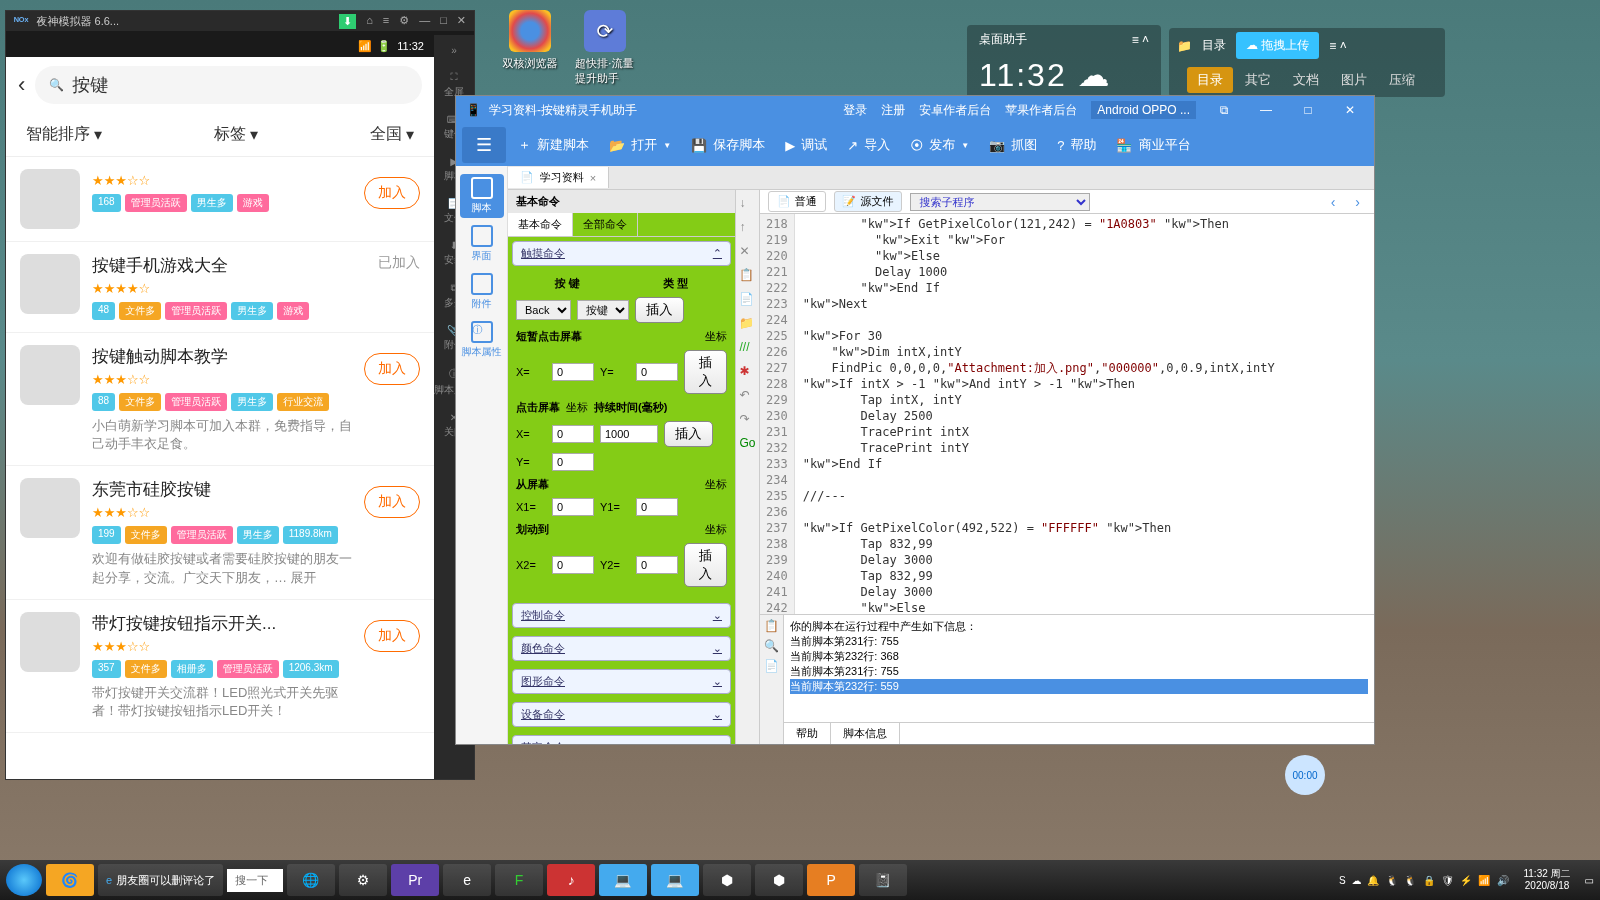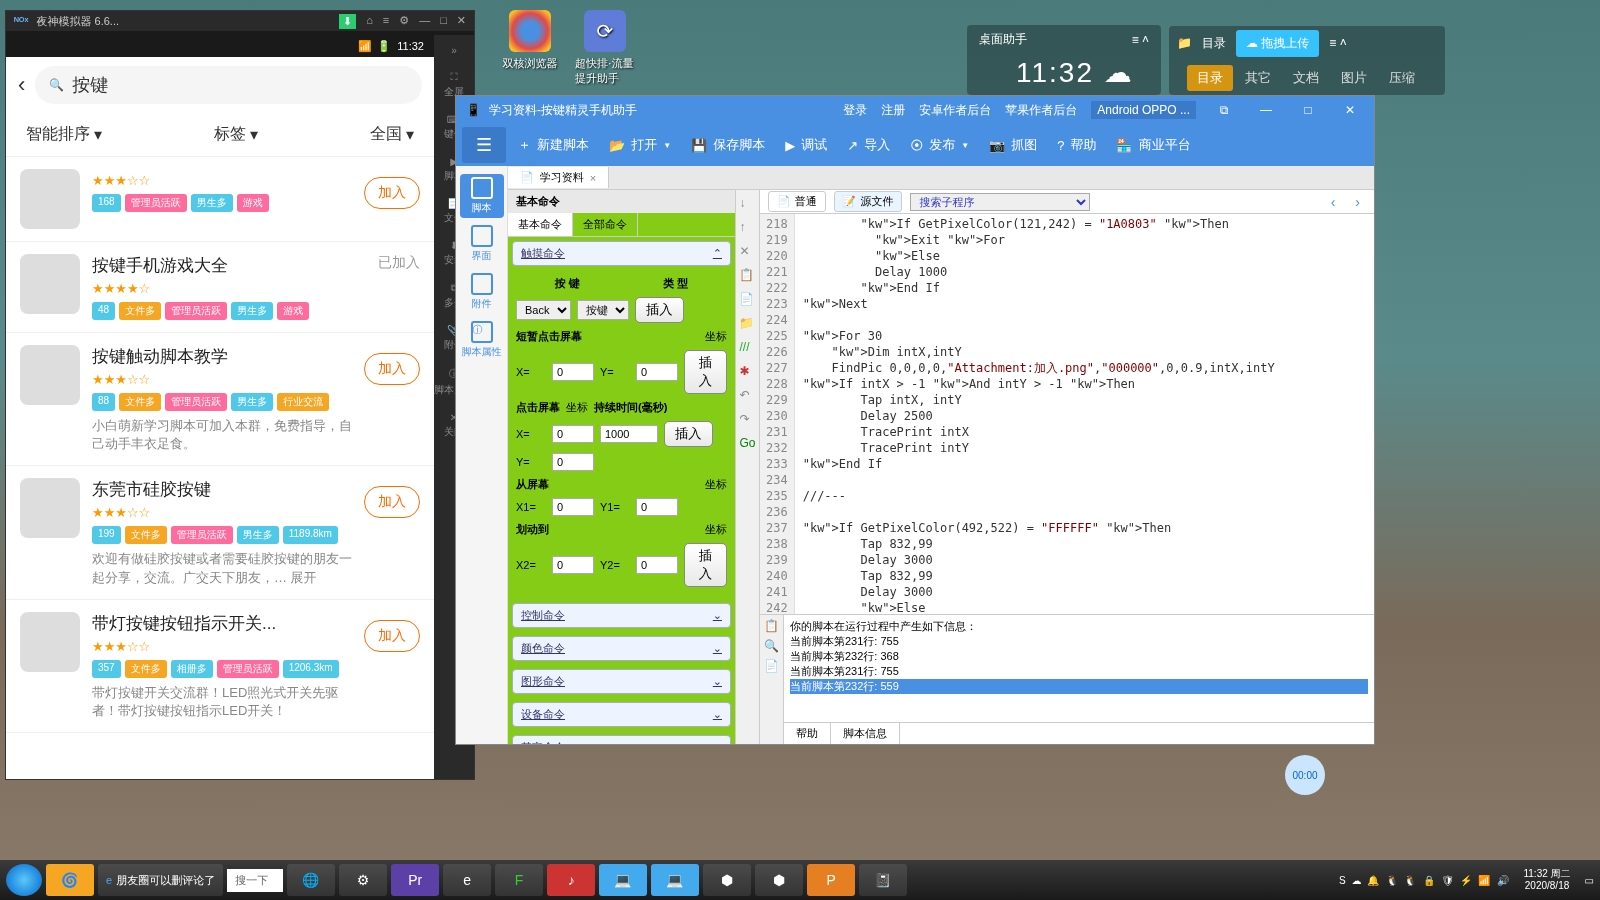--- a/index.html
+++ b/index.html
@@ -9,21 +9,21 @@
 .desktop { position: absolute; inset: 0; background: linear-gradient(180deg, #4a7a7a 0%, #5a8a8a 40%, #7a6a5a 70%, #8a7a6a 100%); }
 .desktop-icons { position: absolute; top: 10px; left: 500px; display: flex; gap: 15px; }
 .desktop-icon { display: flex; flex-direction: column; align-items: center; color: #fff; font-size: 11px; text-shadow: 1px 1px 2px #000; width: 60px; }
 .desktop-icon .ico { width: 42px; height: 42px; border-radius: 6px; margin-bottom: 4px; }
 .ico-browser { background: radial-gradient(circle, #4a90e2 30%, #e24a4a 60%, #fbbf24 85%); }
 .ico-flow { background: #5e7cd8; display: flex; align-items: center; justify-content: center; color: #fff; font-size: 20px; }
 
 
 .widget-bar { position: absolute; top: 25px; right: 155px; display: flex; gap: 8px; align-items: center; }
 .widget { background: rgba(0,0,0,0.3); color: #fff; padding: 6px 12px; border-radius: 4px; font-size: 12px; display: flex; align-items: center; gap: 8px; }
-.widget-time { font-size: 28px; font-weight: 300; letter-spacing: 2px; margin-left: 37px; }
+.widget-time { font-size: 32px; font-weight: 300; letter-spacing: 2px; }
 .widget-tabs { display: flex; gap: 2px; margin-left: 10px; }
 .wtab { padding: 4px 10px; color: #ddd; font-size: 13px; }
 .wtab.active { background: rgba(255,165,0,0.8); color: #fff; border-radius: 3px; }
 .upload-btn { background: #36c2ff; color: #fff; padding: 5px 10px; border-radius: 3px; font-size: 12px; }
 
 
 .nox { position: absolute; top: 10px; left: 5px; width: 470px; height: 770px; background: #1a1a1a; border: 1px solid #333; }
 .nox-title { height: 20px; background: #2a2a2a; color: #ccc; display: flex; align-items: center; padding: 0 8px; font-size: 11px; gap: 8px; }
 .nox-title .logo { color: #6ab0f3; font-weight: bold; }
 .nox-title .ctrls { margin-left: auto; display: flex; gap: 10px; color: #aaa; }

